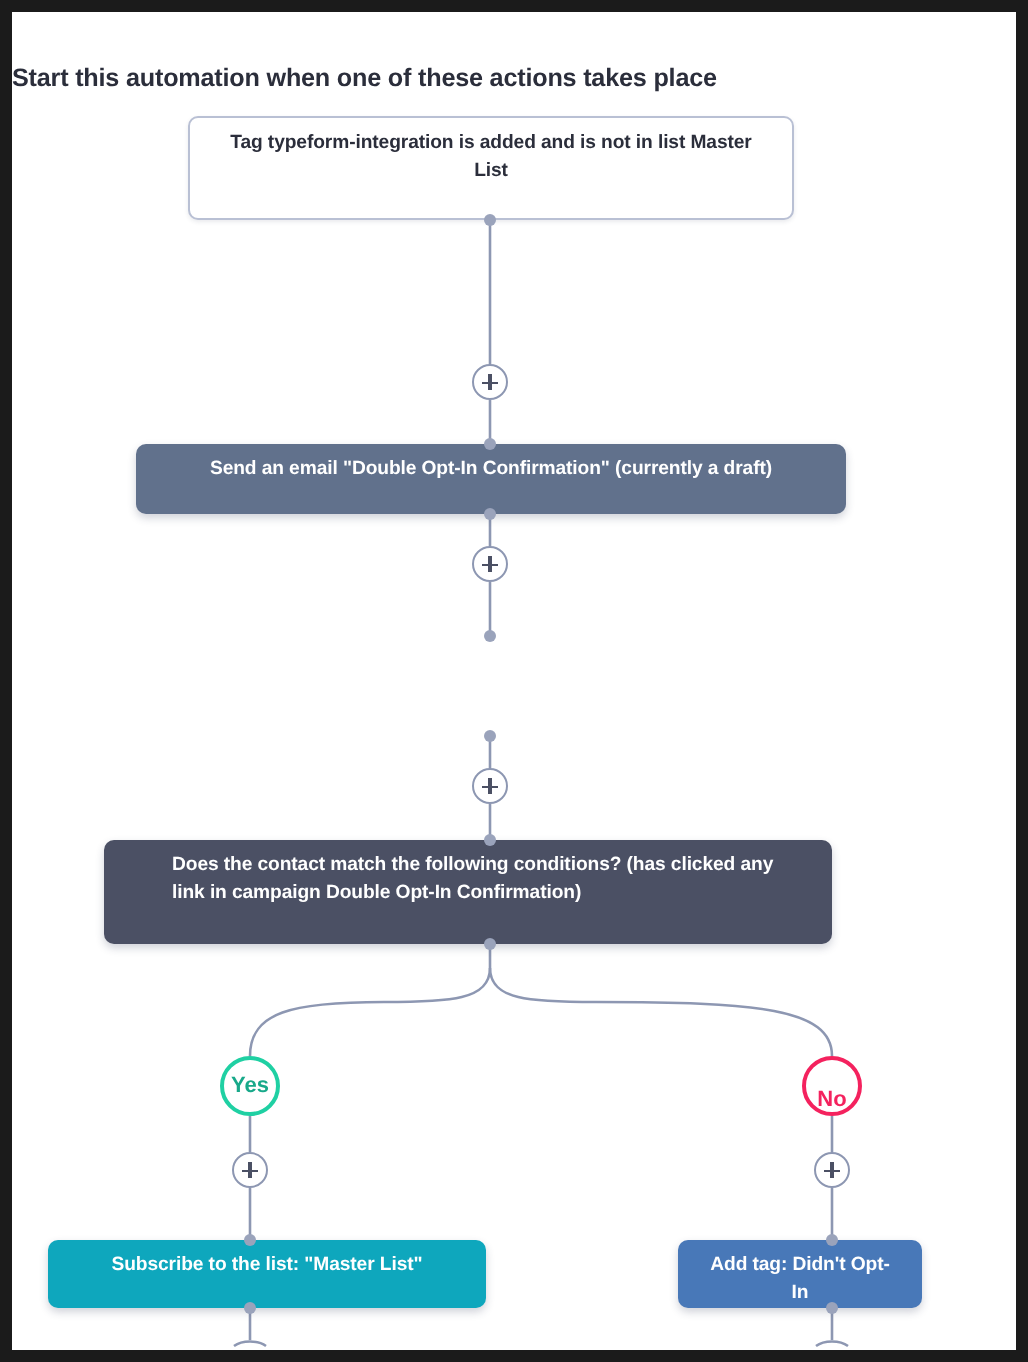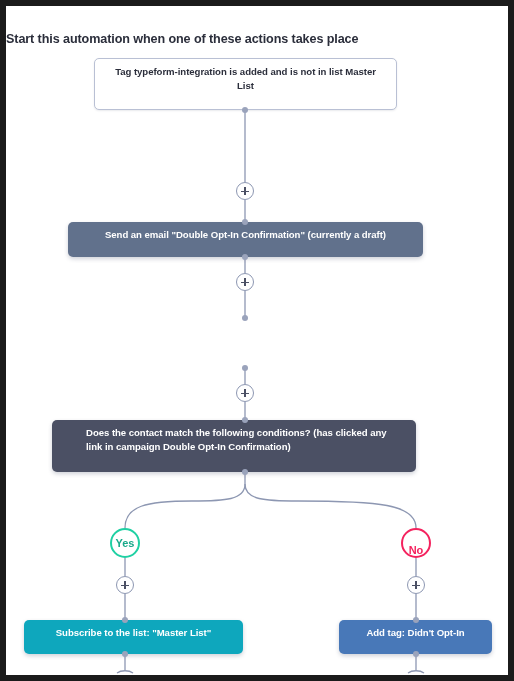--- a/index.html
+++ b/index.html
@@ -244,20 +244,20 @@
     <div class="plus" style="left:110px; top:570px;"></div>
 
     <div class="plus" style="left:401px; top:570px;"></div>
 
     <div class="node teal" style="left:18px; top:614px; width:219px; height:34px;">
       <span>Subscribe to the list: "Master List"</span>
     </div>
     <div class="dot" style="left:116px; top:611px;"></div>
     <div class="dot" style="left:116px; top:645px;"></div>
 
-    <div class="node blue" style="left:333px; top:614px; width:153px; height:34px;">
+    <div class="node blue" style="left:333px; top:614px; width:122px; height:34px;">
       <span>Add tag: Didn't Opt-In</span>
     </div>
     <div class="dot" style="left:407px; top:611px;"></div>
     <div class="dot" style="left:407px; top:645px;"></div>
 
   </div>
 </div>
 
 </body></html>

